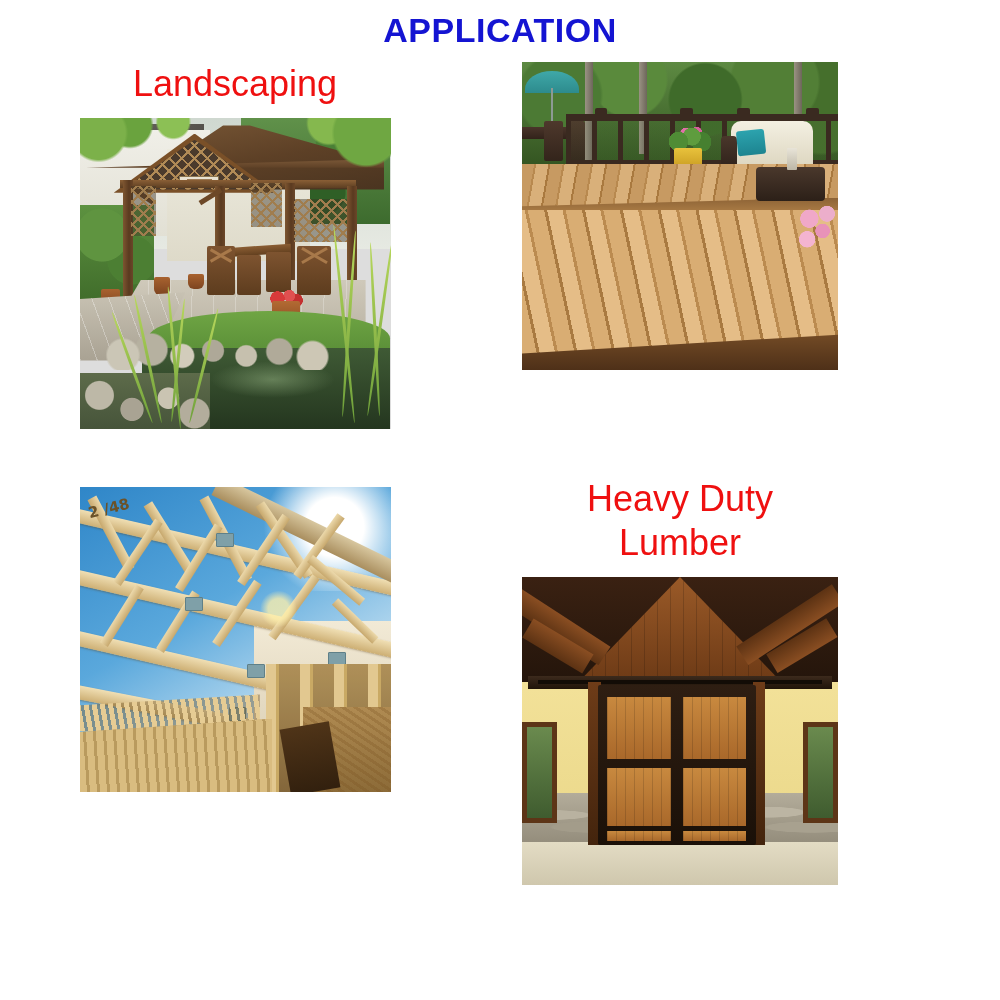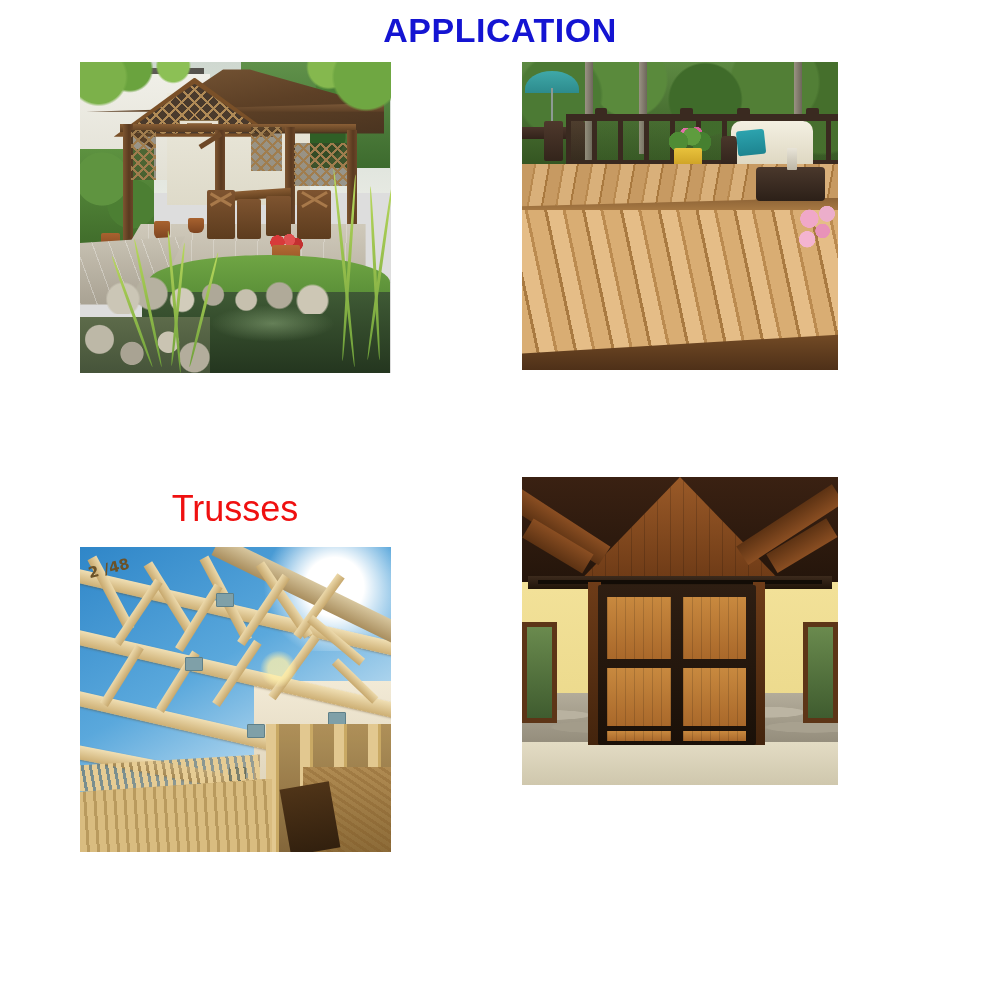--- a/index.html
+++ b/index.html
@@ -544,20 +544,21 @@
   }
 </style>
 </head>
 <body>
 
 <div class="page-title">APPLICATION</div>
 
 <div class="grid">
 
   <div class="card card-r1c1">
+    <div class="card-label">Landscaping</div>
     <div class="photo">
       <div class="ls-sky"></div>
       <div class="ls-bgtrees"></div>
       <div class="ls-houseroof"></div>
       <div class="ls-house"></div>
       <div class="ls-wall"></div>
       <div class="ls-shrubL"></div>
       <div class="ls-roofmain"></div>
       <div class="ls-roofedge"></div>
       <div class="ls-gable"></div>
@@ -627,21 +628,20 @@
       <div class="dk-deckmid"></div>
       <div class="dk-decklower"></div>
       <div class="dk-coffeetable"></div>
       <div class="dk-bottle"></div>
       <div class="dk-pinkflowers"></div>
       <div class="dk-rail-bottom"></div>
     </div>
   </div>
 
   <div class="card card-r2c1">
-    <div class="card-label">Trusses</div>
     <div class="photo">
       <div class="tr-sky"></div>
       <div class="tr-sun"></div>
       <div class="tr-wallback"></div>
 
       <div class="tr-chord" style="left:-6%;top:6%;width:120%;height:4.5%;transform:rotate(13deg);"></div>
       <div class="tr-chord" style="left:-6%;top:26%;width:120%;height:5%;transform:rotate(13deg);"></div>
       <div class="tr-chord" style="left:-6%;top:46%;width:120%;height:5%;transform:rotate(13deg);"></div>
       <div class="tr-chord" style="left:-6%;top:64%;width:120%;height:4.5%;transform:rotate(11deg);"></div>
       <div class="tr-ridge"></div>
@@ -673,20 +673,22 @@
       <div class="tr-studs"></div>
       <div class="tr-osb"></div>
       <div class="tr-darkbeam"></div>
       <div class="tr-floorjoist"></div>
       <div class="tr-floor"></div>
       <div class="tr-mark">2 /48</div>
     </div>
   </div>
 
   <div class="card card-r2c2">
+    <div class="card-label">Heavy Duty
+Lumber</div>
     <div class="photo">
       <div class="hd-wall"></div>
       <div class="hd-stone"></div>
       <div class="hd-floor"></div>
       <div class="hd-ceiling"></div>
       <div class="hd-gable"></div>
       <div class="hd-rafter hd-rafter-l"></div>
       <div class="hd-rafter hd-rafter-r"></div>
       <div class="hd-rafter hd-rafter-l2"></div>
       <div class="hd-rafter hd-rafter-r2"></div>

